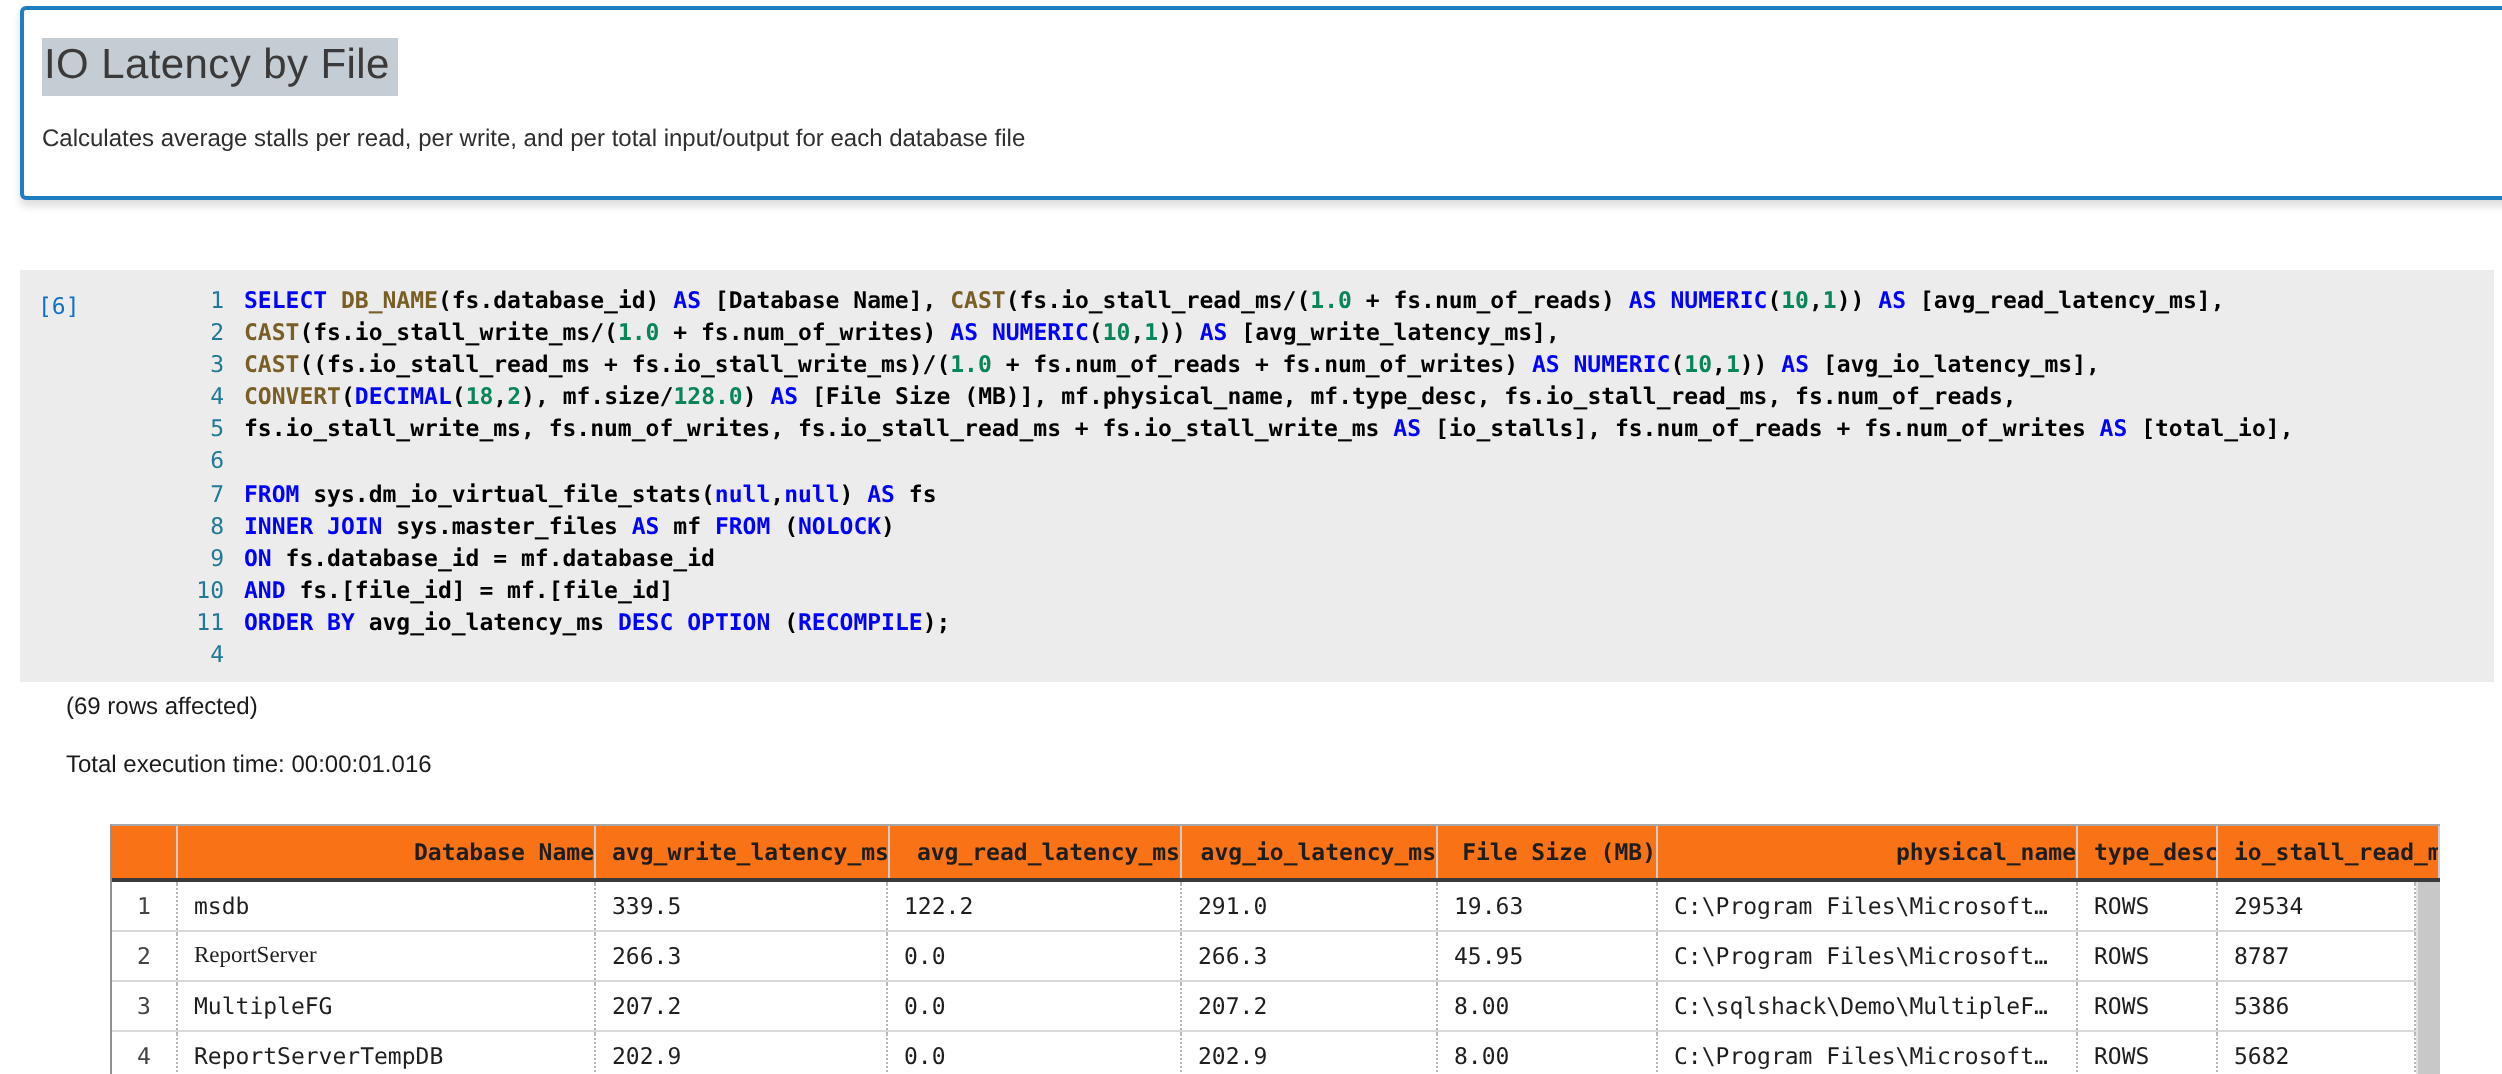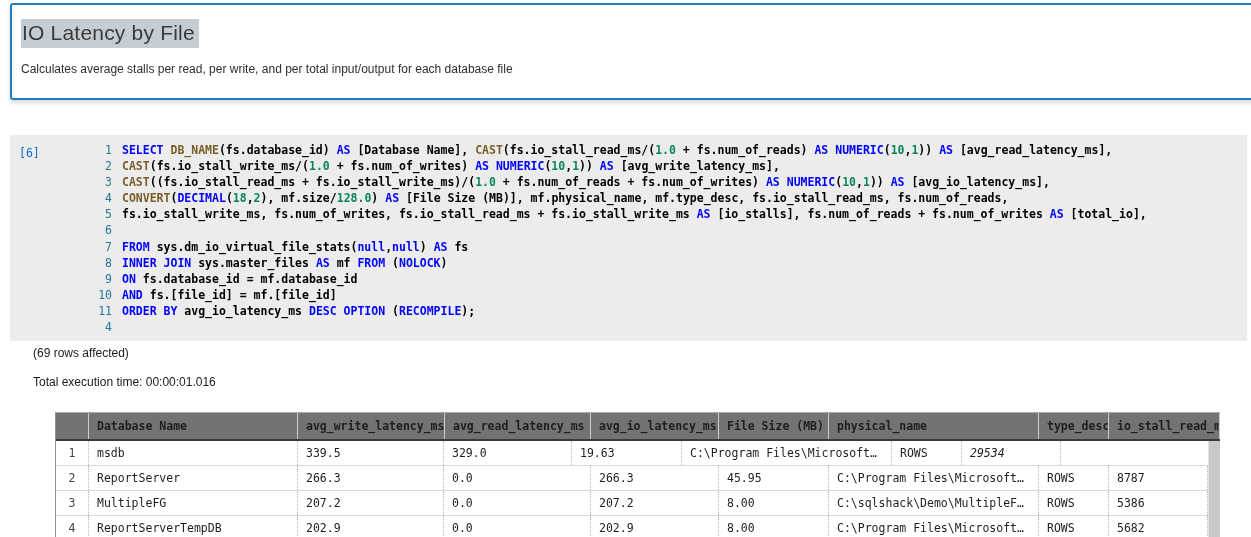--- a/index.html
+++ b/index.html
@@ -47,21 +47,21 @@
   .msg { position:absolute; left:33px; font-size:12px; color:#1b1b1b; }
   .msg-rows { top:346px; }
   .msg-time { top:375px; }
 
   
   .grid {
     position:absolute; left:55px; top:412px;
     border-top:1px solid #a8a8a8; border-left:1px solid #8f8f8f;
     font-family:"DejaVu Sans Mono", monospace; font-size:11.5px; color:#1e1e1e;
   }
-  .grid-header { display:flex; background:#737373; border-bottom:2px solid #3a3a3a; }
+  .grid-header { display:flex; background:#f97316; border-bottom:2px solid #3a3a3a;text-align:right; }
   .gh {
     flex:none; height:26px; line-height:26px; padding-left:8px;
     font-weight:bold; white-space:pre; overflow:hidden;
     border-right:1px solid #cccccc;
   }
   .grid-row { display:flex; background:#ffffff; border-bottom:1px solid #d9d9d9; }
   .gc {
     flex:none; height:24px; line-height:24px; padding-left:8px;
     white-space:pre; overflow:hidden; border-right:1px dotted #b9b9b9;
   }
@@ -112,29 +112,30 @@
       <div class="gh" style="width: 110px;">File Size (MB)</div>
       <div class="gh" style="width: 210px;">physical_name</div>
       <div class="gh" style="width: 70px;">type_desc</div>
       <div class="gh" style="width: 111px;">io_stall_read_ms</div>
     </div>
   <div>
       <div class="grid-row">
         <div class="gc rownum" style="width: 33px;">1</div>
         <div class="gc" style="width: 209px;">msdb</div>
         <div class="gc" style="width: 146px;">339.5</div>
-        <div class="gc" style="width: 128px;">329.0</div>
+        <div class="gc" style="width: 147px;">122.2</div>
+        <div class="gc" style="width: 128px;">291.0</div>
         <div class="gc" style="width: 110px;">19.63</div>
         <div class="gc" style="width: 210px;">C:\Program Files\Microsoft…</div>
         <div class="gc" style="width: 70px;">ROWS</div>
-        <div class="gc" style="width: 99px; font-style: italic;">29534</div>
+        <div class="gc" style="width: 99px;">29534</div>
       </div>
       <div class="grid-row">
         <div class="gc rownum" style="width: 33px;">2</div>
-        <div class="gc" style="width: 209px;">ReportServer</div>
+        <div class="gc" style="width: 209px; font-family: Liberation Serif, serif;">ReportServer</div>
         <div class="gc" style="width: 146px;">266.3</div>
         <div class="gc" style="width: 147px;">0.0</div>
         <div class="gc" style="width: 128px;">266.3</div>
         <div class="gc" style="width: 110px;">45.95</div>
         <div class="gc" style="width: 210px;">C:\Program Files\Microsoft…</div>
         <div class="gc" style="width: 70px;">ROWS</div>
         <div class="gc" style="width: 99px;">8787</div>
       </div>
       <div class="grid-row">
         <div class="gc rownum" style="width: 33px;">3</div>

